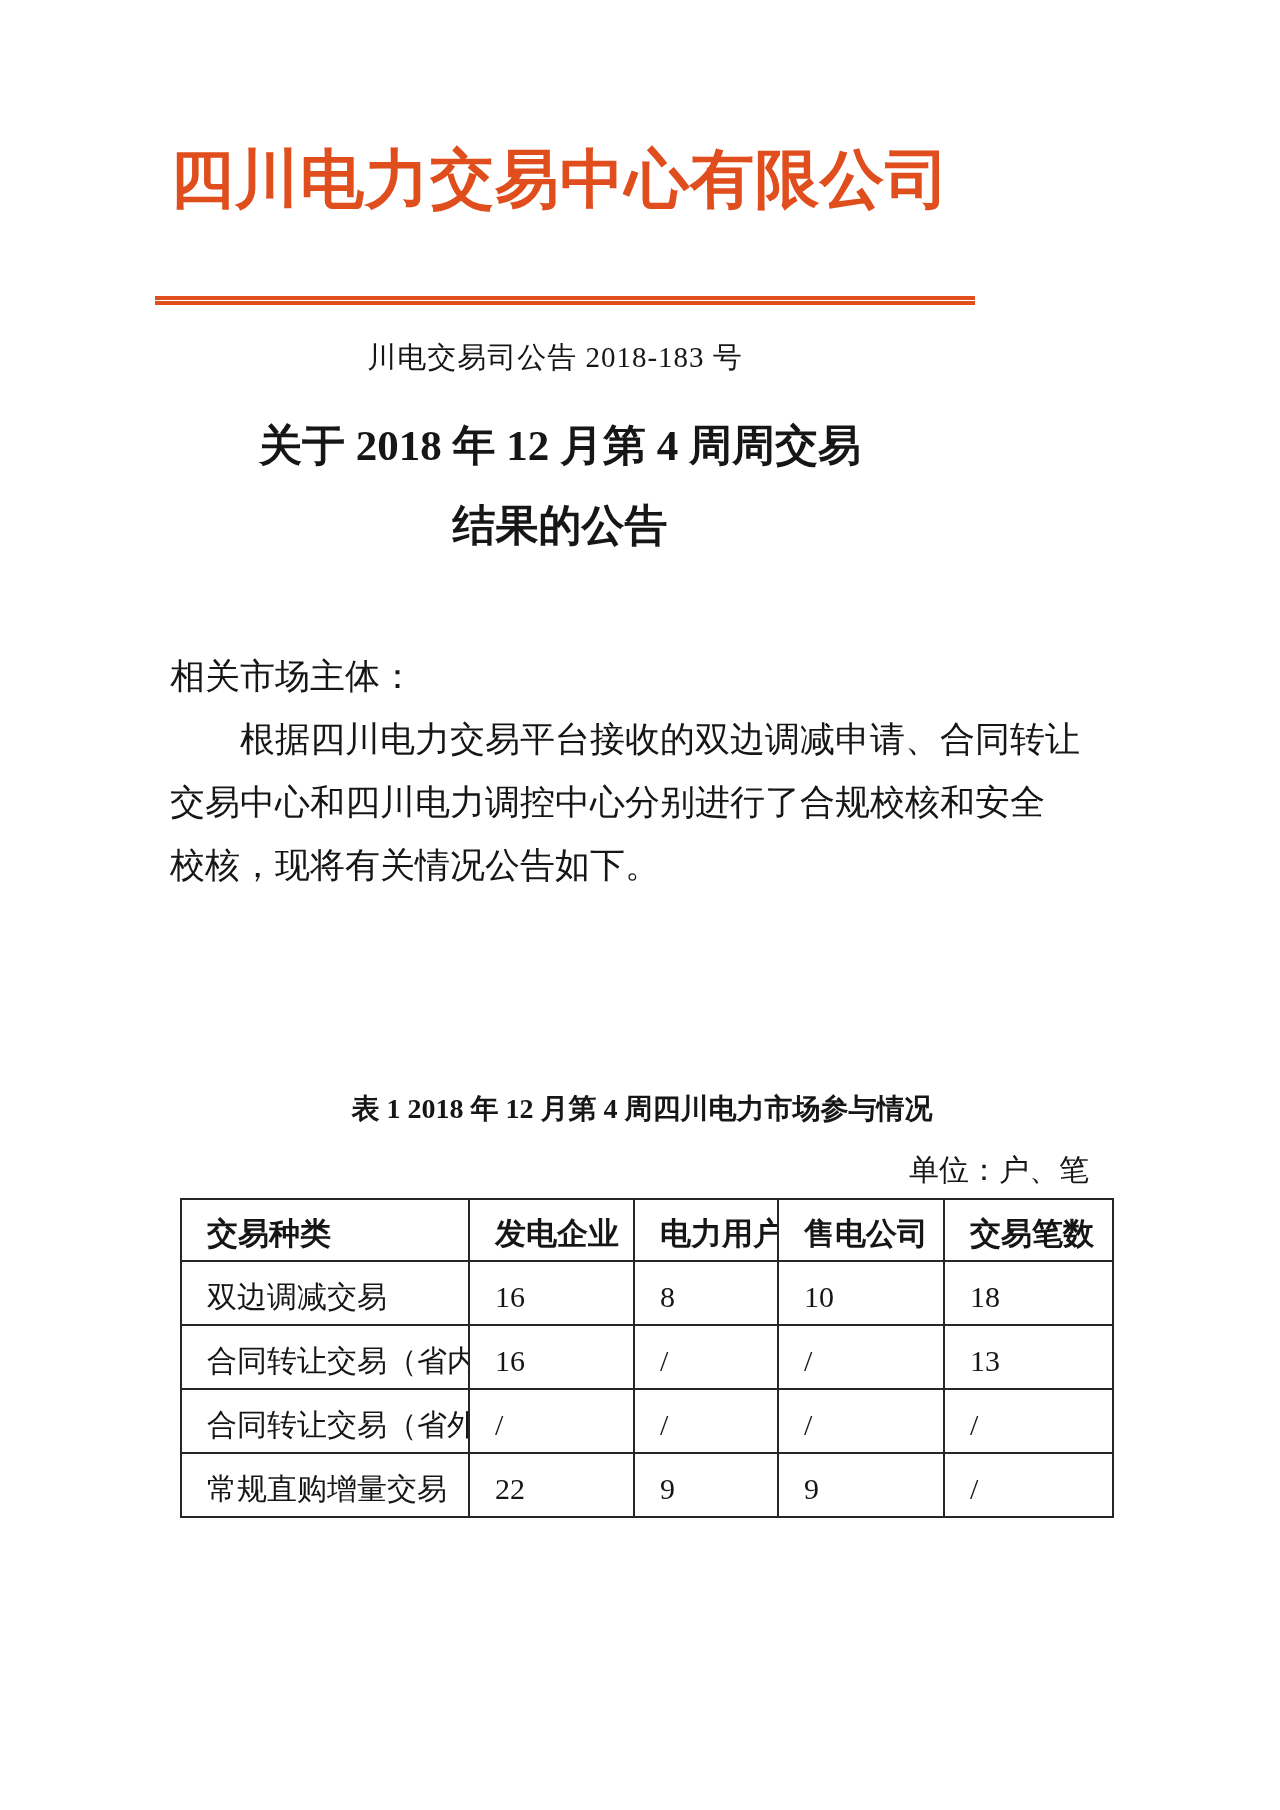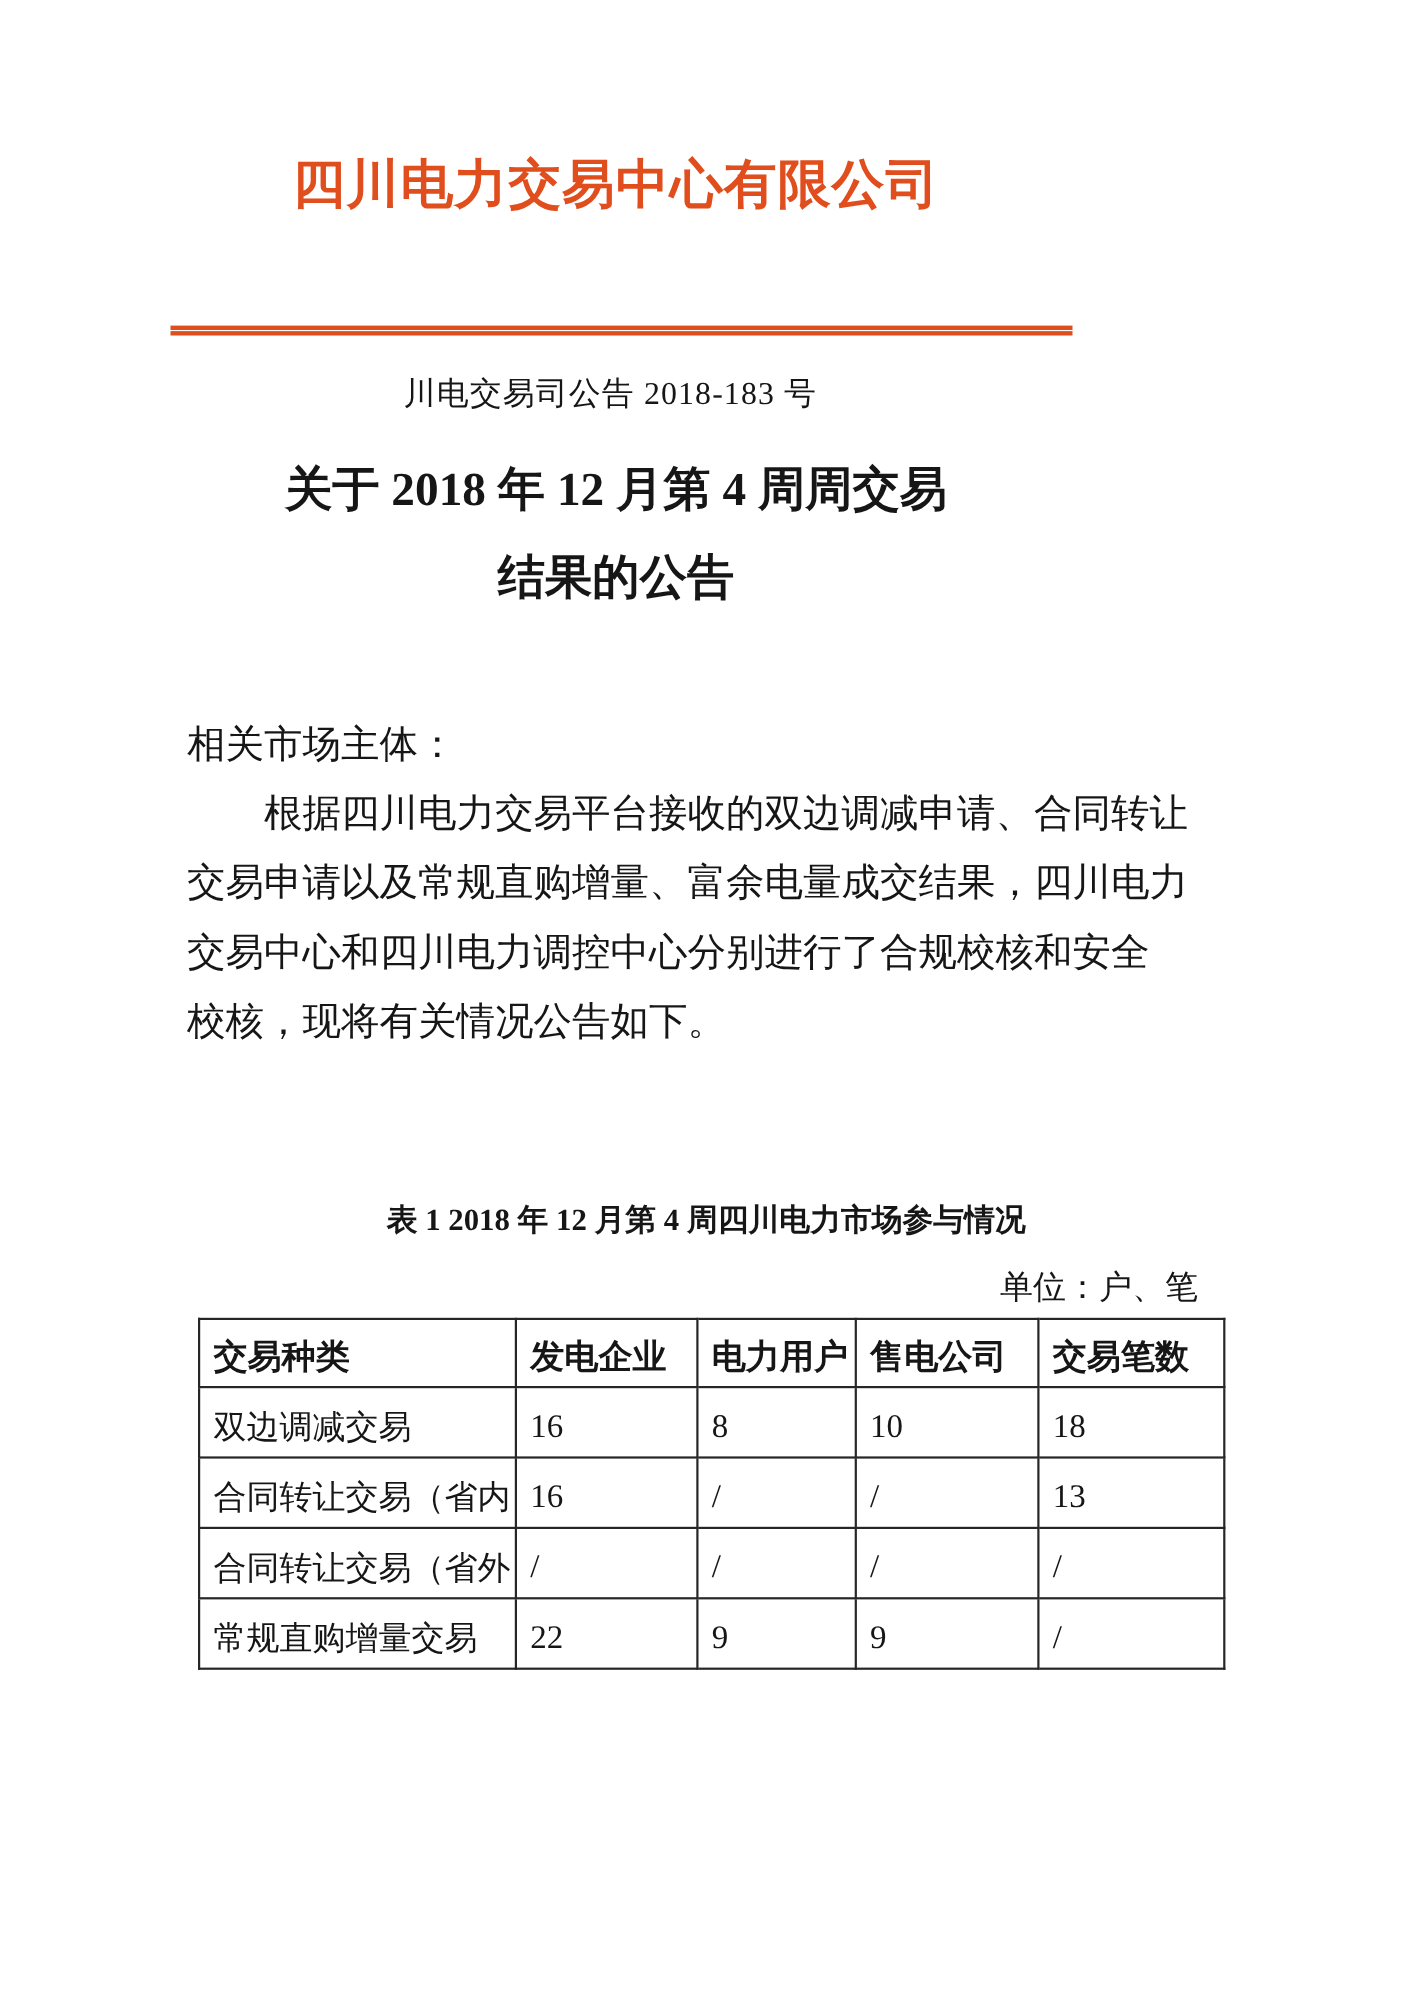--- a/index.html
+++ b/index.html
@@ -11,21 +11,21 @@
     margin:0 auto;
     background:#ffffff;
     color:#161616;
     font-family:"Liberation Serif", serif;
     overflow:hidden;
   }
   .org-title {
     position:absolute;
     left:145px; top:136px; width:830px;
     text-align:center;
-    font-size:48px;
+    font-size:64px;
     font-weight:bold;
     letter-spacing:1px;
     white-space:nowrap;
   }
   .header-rule {
     position:absolute;
     left:155px; top:296px; width:820px;
     height:9px;
     border-top:4px solid #e14e1d;
     border-bottom:4px solid #e14e1d;
@@ -72,21 +72,21 @@
   table.participation {
     position:absolute;
     left:180px; top:1198px; width:932px;
     border-collapse:collapse;
     table-layout:fixed;
     font-size:30px;
   }
   table.participation th,
   table.participation td {
     border:2px solid #262626;
-    padding:8px 4px 0 12px;
+    padding:8px 4px 0 25px;
     vertical-align:middle;
     text-align:left;
     white-space:nowrap;
     overflow:hidden;
   }
   table.participation thead th {
     font-weight:bold;
     font-size:31px;
     height:62px;
   }
@@ -112,21 +112,20 @@
   <div class="doc-number">川电交易司公告 2018-183 号</div>
 
   <div class="main-title">
     <div>关于 2018 年 12 月第 4 周周交易</div>
     <div>结果的公告</div>
   </div>
 
   <div class="body-block">
     <div class="para-line">相关市场主体：</div>
     <div class="para-line indent">根据四川电力交易平台接收的双边调减申请、合同转让</div>
-    <div class="para-line">交易申请以及常规直购增量、富余电量成交结果，四川电力</div>
     <div class="para-line">交易中心和四川电力调控中心分别进行了合规校核和安全</div>
     <div class="para-line">校核，现将有关情况公告如下。</div>
   </div>
 
   <div class="table-caption">表 1 2018 年 12 月第 4 周四川电力市场参与情况</div>
 
   <div class="unit-note">单位：户、笔</div>
 
   <table class="participation">
     <colgroup>

